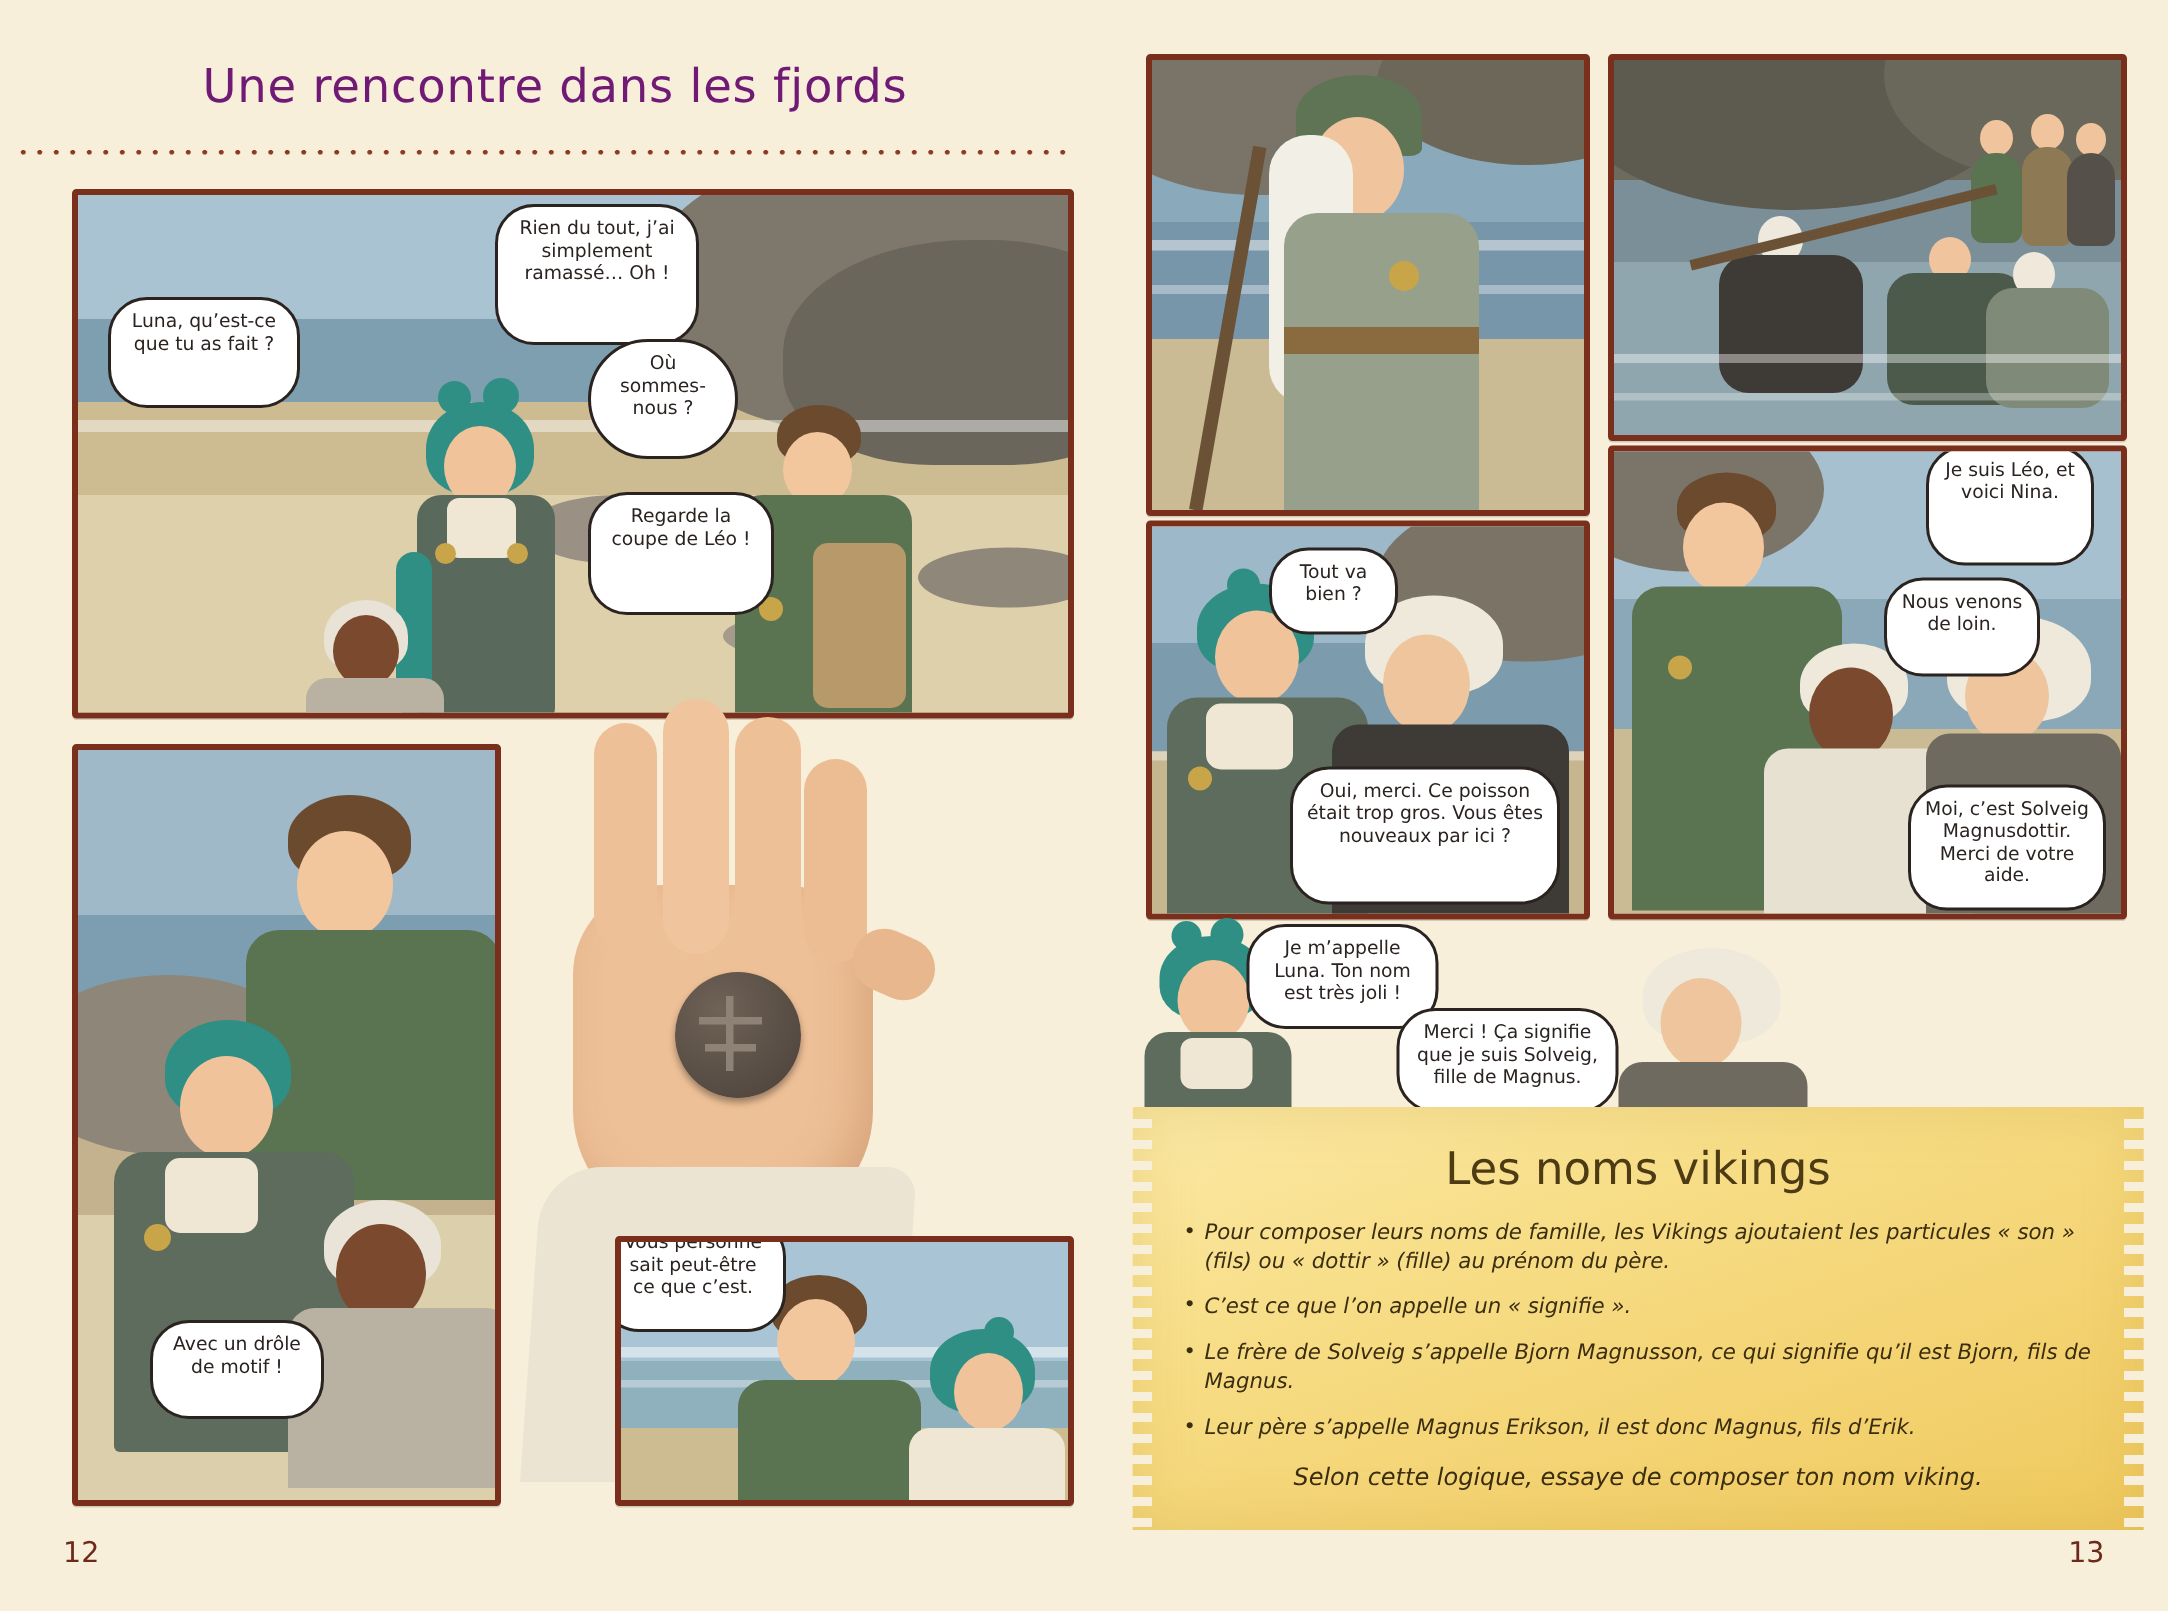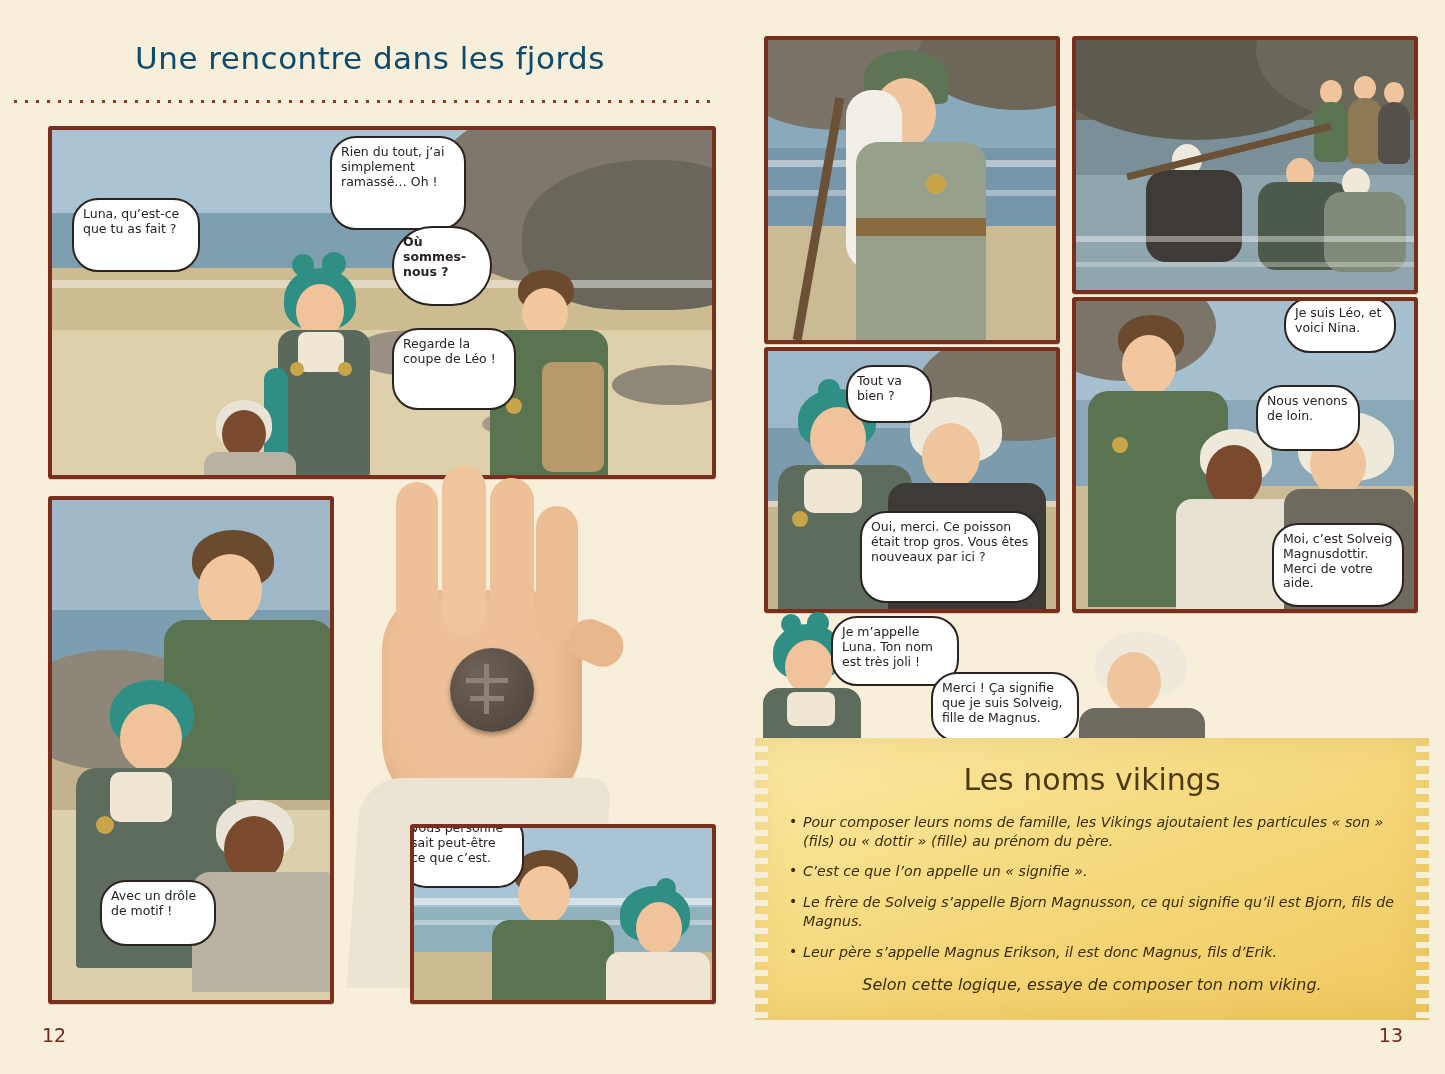--- a/index.html
+++ b/index.html
@@ -12,21 +12,21 @@
   }
   .page{position:absolute;top:0;left:0;width:1445px;height:1074px;}
   .left-page{position:absolute;left:0;top:0;width:735px;height:1074px;background:#f7efd9;}
   .right-page{position:absolute;left:735px;top:0;width:710px;height:1074px;background:#f7efd9;}
 
   
   .title{
     position:absolute;left:60px;top:40px;width:620px;
     text-align:center;
     font-family:"DejaVu Sans", sans-serif;
-    font-size:31px;color:#0c4a6e;letter-spacing:.5px;
+    font-size:31px;color:#701a75;letter-spacing:.5px;
     font-weight:400;
   }
   .dotted-rule{
     position:absolute;left:10px;top:100px;width:705px;height:3px;
     background-image:radial-gradient(circle, #8c3a22 1.6px, transparent 1.7px);
     background-size:11px 3px;background-repeat:repeat-x;
   }
 
   
   .panel{
@@ -43,20 +43,21 @@
 
   
   .bubble{
     position:absolute;
     background:#ffffff;
     border:2px solid #2a2320;
     border-radius:26px;
     color:#2a2320;
     font-size:12.5px;
     line-height:1.18;
+    text-align:center;
     padding:7px 9px;
     box-sizing:border-box;
     font-family:"DejaVu Sans", sans-serif;
   }
 
   
   .parchment{
     position:absolute;
     background:linear-gradient(160deg,#fbe9a6 0%,#f7dd86 35%,#f3d270 70%,#efc95e 100%);
     box-shadow:inset 0 0 40px rgba(190,150,50,.25);
@@ -142,21 +143,21 @@
       <div class="fig" style="left:432px;top:140px;width:140px;height:210px;">
         <div class="hair" style="left:34px;top:0px;width:56px;height:40px;background:#6b4a2e;"></div>
         <div class="head" style="left:38px;top:18px;width:46px;height:50px;background:#f2c79e;"></div>
         <div class="body" style="left:6px;top:60px;width:118px;height:150px;background:#5a7351;border-radius:18px 18px 4px 4px;"></div>
         <div style="position:absolute;left:58px;top:92px;width:62px;height:110px;background:#b89a6a;border-radius:10px;"></div>
         <div class="blob" style="left:22px;top:128px;width:16px;height:16px;background:#c9a54a;"></div>
       </div>
 
       <div class="bubble" style="left:20px;top:68px;width:128px;height:74px;">Luna, qu’est-ce que tu as fait ?</div>
       <div class="bubble" style="left:278px;top:6px;width:136px;height:94px;">Rien du tout, j’ai simplement ramassé… Oh !</div>
-      <div class="bubble" style="left:340px;top:96px;width:100px;height:80px;border-radius:50px;font-weight:bold;">Où sommes-nous ?</div>
+      <div class="bubble" style="left:340px;top:96px;width:100px;height:80px;border-radius:50px;">Où sommes-nous ?</div>
       <div class="bubble" style="left:340px;top:198px;width:124px;height:82px;">Regarde la coupe de Léo !</div>
     </div>
 
     <div class="panel" style="left:48px;top:496px;width:278px;height:500px;">
       <div style="position:absolute;inset:0;background:linear-gradient(#9fb9c8 0 22%,#7d9db0 22% 42%,#c3b28d 42% 62%,#dccfab 62% 100%);"></div>
       <div class="blob" style="left:-40px;top:150px;width:200px;height:120px;background:#8d8679;border-radius:50%;"></div>
 
       <div class="fig" style="left:112px;top:30px;width:170px;height:260px;">
         <div class="hair" style="left:28px;top:0px;width:82px;height:58px;background:#6b4a2e;"></div>
         <div class="head" style="left:34px;top:24px;width:64px;height:72px;background:#f2c79e;"></div>
@@ -314,21 +315,21 @@
         <div class="head" style="left:30px;top:16px;width:56px;height:62px;background:#7b4a2e;"></div>
         <div class="body" style="left:0px;top:70px;width:140px;height:110px;background:#e7e1d2;border-radius:16px 16px 0 0;"></div>
       </div>
 
       <div class="fig" style="left:208px;top:110px;width:130px;height:198px;">
         <div class="hair" style="left:14px;top:0px;width:96px;height:70px;background:#efe9dc;"></div>
         <div class="head" style="left:26px;top:22px;width:56px;height:62px;background:#efc59d;"></div>
         <div class="body" style="left:0px;top:78px;width:130px;height:122px;background:#6f6a60;border-radius:16px 16px 0 0;"></div>
       </div>
 
-      <div class="bubble" style="left:208px;top:-4px;width:112px;height:56px;">Je suis Léo, et voici Nina.</div>
+      <div class="bubble" style="left:208px;top:-4px;width:112px;height:80px;">Je suis Léo, et voici Nina.</div>
       <div class="bubble" style="left:180px;top:84px;width:104px;height:66px;">Nous venons de loin.</div>
       <div class="bubble" style="left:196px;top:222px;width:132px;height:84px;">Moi, c’est Solveig Magnusdottir. Merci de votre aide.</div>
     </div>
 
     <div style="position:absolute;left:0px;top:610px;width:710px;height:150px;">
 
       <div class="fig" style="left:20px;top:4px;width:120px;height:140px;">
         <div class="blob" style="left:26px;top:0px;width:20px;height:20px;background:#2f8f84;"></div>
         <div class="blob" style="left:52px;top:-2px;width:22px;height:22px;background:#2f8f84;"></div>
         <div class="hair" style="left:18px;top:10px;width:70px;height:56px;background:#2f8f84;"></div>

